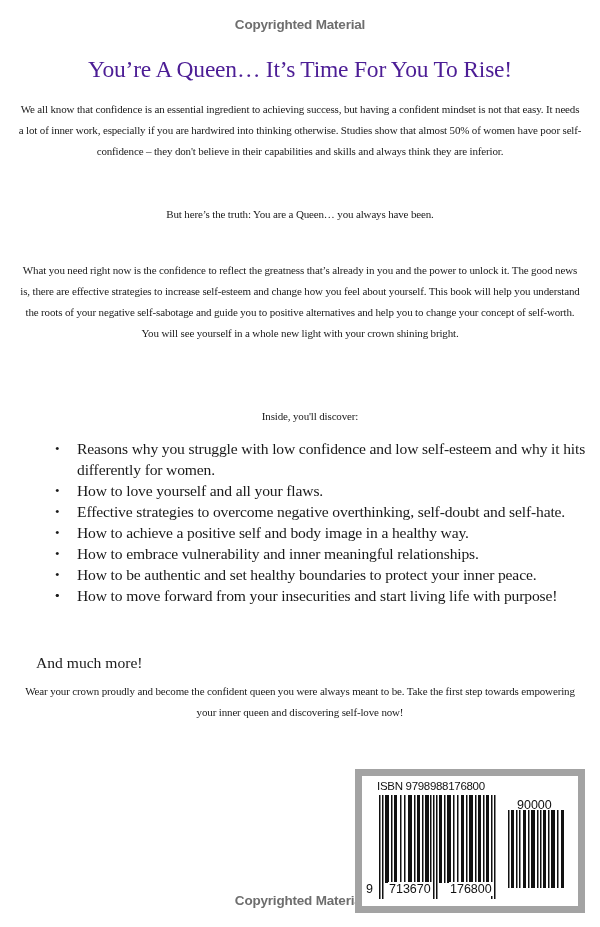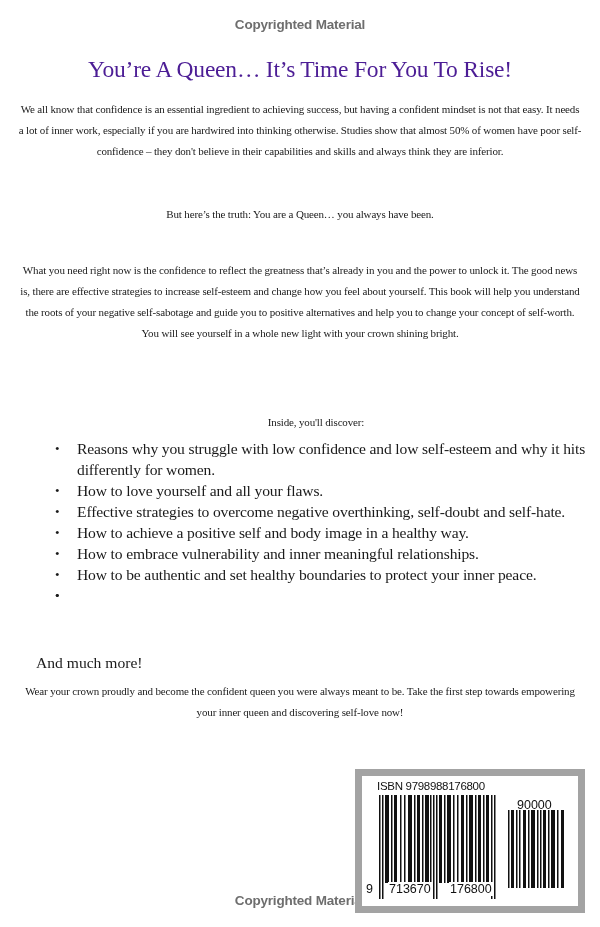--- a/index.html
+++ b/index.html
@@ -139,31 +139,31 @@
 <div class="watermark top">Copyrighted Material</div>
 
 <h1 class="title" style="margin:0;font-weight:normal;">You’re A Queen… It’s Time For You To Rise!</h1>
 
 <p class="para p1" style="margin:0;">We all know that confidence is an essential ingredient to achieving success, but having a confident mindset is not that easy. It needs a lot of inner work, especially if you are hardwired into thinking otherwise. Studies show that almost 50% of women have poor self-confidence – they don't believe in their capabilities and skills and always think they are inferior.</p>
 
 <p class="para p2" style="margin:0;">But here’s the truth: You are a Queen… you always have been.</p>
 
 <p class="para p3" style="margin:0;">What you need right now is the confidence to reflect the greatness that’s already in you and the power to unlock it. The good news is, there are effective strategies to increase self-esteem and change how you feel about yourself. This book will help you understand the roots of your negative self-sabotage and guide you to positive alternatives and help you to change your concept of self-worth. You will see yourself in a whole new light with your crown shining bright.</p>
 
-<p class="para p4" style="margin:16px;">Inside, you'll discover:</p>
+<p class="para p4" style="margin:10px;">Inside, you'll discover:</p>
 
 <ul class="bullets">
   <li><span class="dot">•</span><span>Reasons why you struggle with low confidence and low self-esteem and why it hits differently for women.</span></li>
   <li><span class="dot">•</span><span>How to love yourself and all your flaws.</span></li>
   <li><span class="dot">•</span><span>Effective strategies to overcome negative overthinking, self-doubt and self-hate.</span></li>
   <li><span class="dot">•</span><span>How to achieve a positive self and body image in a healthy way.</span></li>
   <li><span class="dot">•</span><span>How to embrace vulnerability and inner meaningful relationships.</span></li>
   <li><span class="dot">•</span><span>How to be authentic and set healthy boundaries to protect your inner peace.</span></li>
   <li><span class="dot">•</span></li>
-  <li><span class="dot">•</span></li>
+  <li><span class="dot">•</span><span>How to move forward from your insecurities and start living life with purpose!</span></li>
 </ul>
 
 <p class="para-left" style="margin:12px;">And much more!</p>
 
 <p class="para p6" style="margin:0;">Wear your crown proudly and become the confident queen you were always meant to be. Take the first step towards empowering your inner queen and discovering self-love now!</p>
 
 <div class="barcode-box">
   <span class="isbn-label">ISBN 9798988176800</span>
   <span class="price-label">90000</span>
   <svg class="bars-main" viewBox="0 0 117 104" preserveAspectRatio="none">

